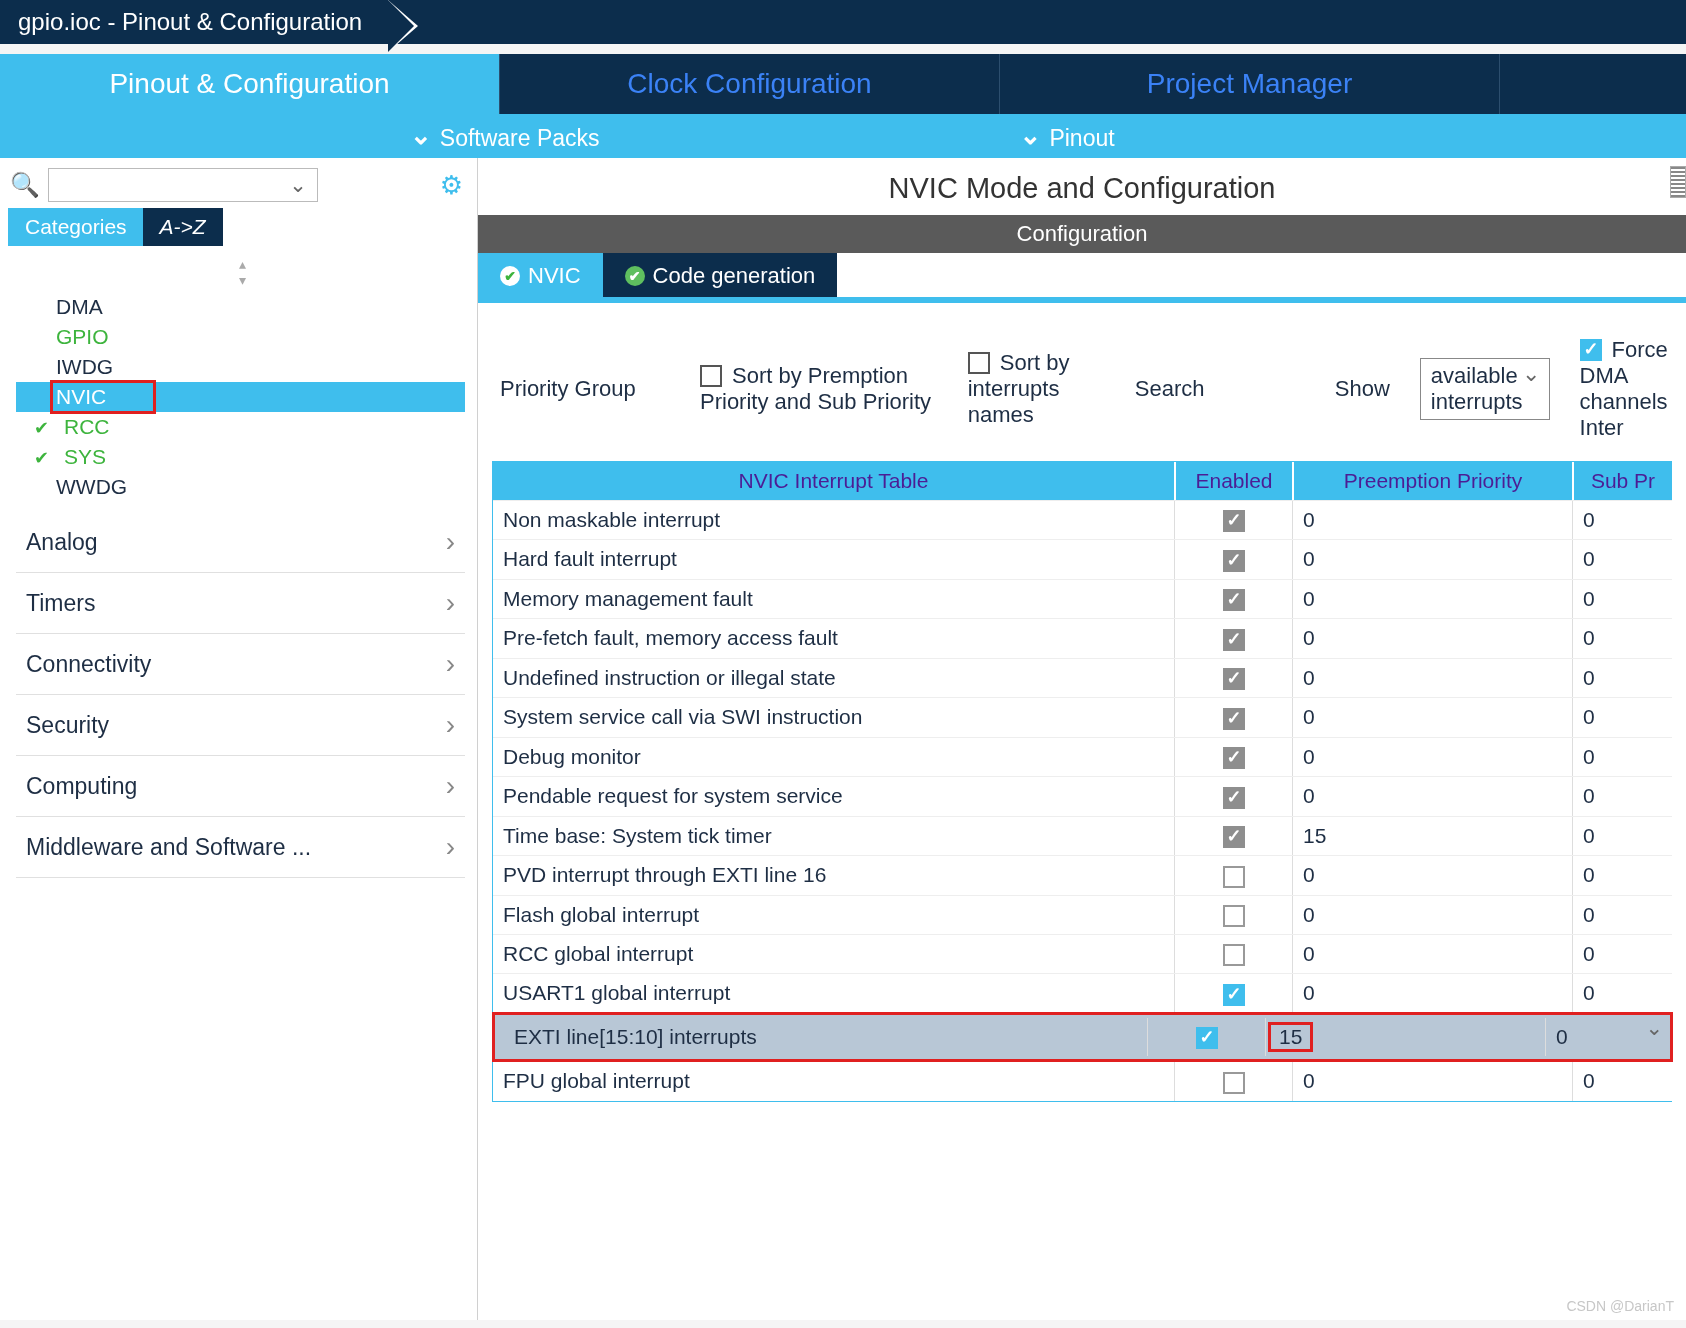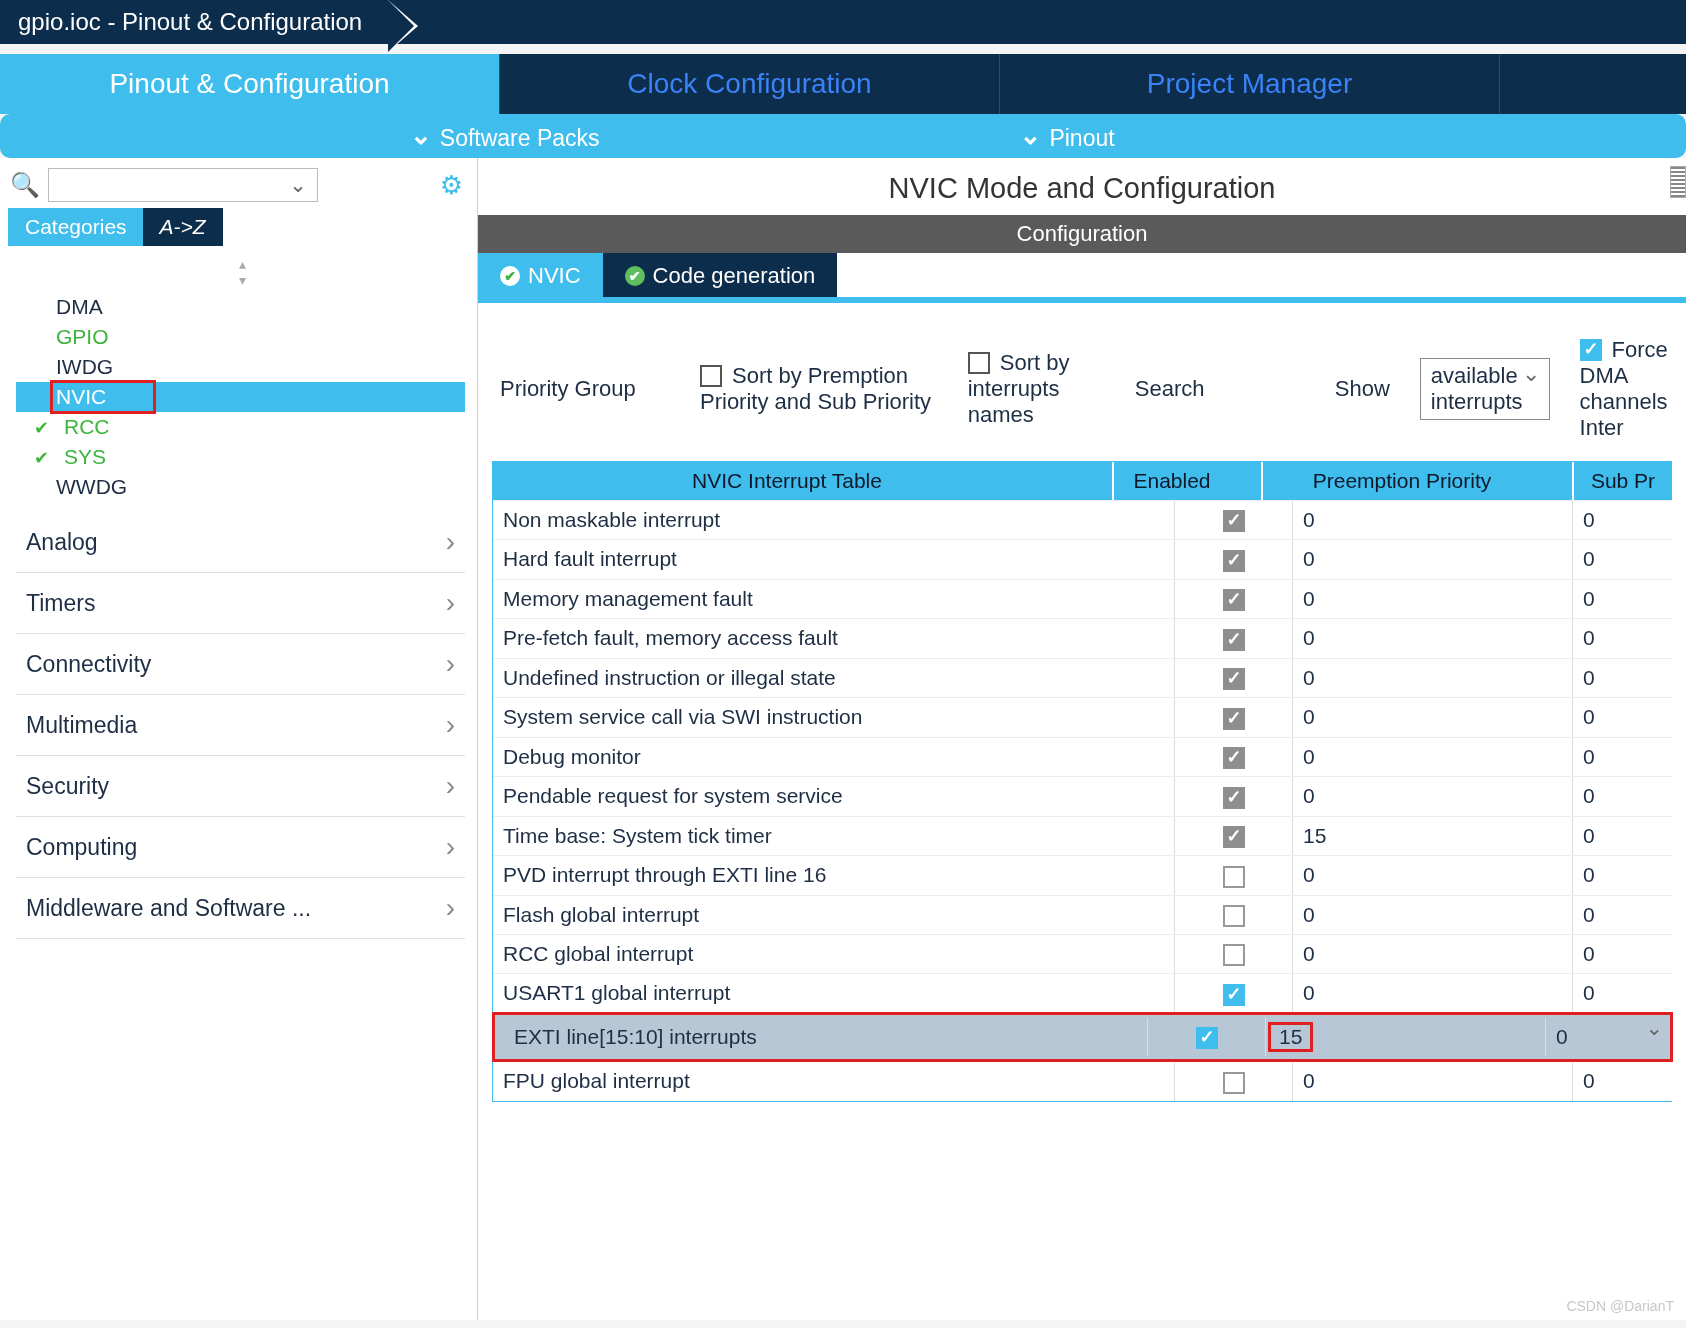--- a/index.html
+++ b/index.html
@@ -38,21 +38,21 @@
 
   
   .main-tabs { display:flex; background:var(--navy); height:60px; margin-top:10px; }
   .mtab { flex:0 0 500px; display:flex; align-items:center; justify-content:center;
           color:#3b82f6; font-size:28px; border-right:1px solid #2c4e6e; cursor:pointer; }
   .mtab.active { background:var(--sky); color:#fff; }
   .mtab.rest { flex:1; border-right:none; }
 
   
   .sub-bar { background:var(--sky); height:44px; display:flex; align-items:center;
-             color:#fff; font-size:23px; padding-left:410px; gap:420px;border-radius:10px; }
+             color:#fff; font-size:23px; padding-left:410px; gap:420px; }
   .sub-item::before { content:"⌄"; font-size:26px; font-weight:700; margin-right:8px; vertical-align:2px; }
 
   
   .split { display:flex; height:calc(100% - 52px - 10px - 60px - 44px); }
   .left { width:478px; background:#fff; border-right:1px solid #d0d0d0; display:flex; flex-direction:column; }
   .right { flex:1; background:#fff; display:flex; flex-direction:column; position:relative; }
 
   
   .lsearch { display:flex; align-items:center; gap:8px; padding:10px 14px 6px 10px; }
   .mag { color:var(--sky); font-size:24px; }
@@ -107,21 +107,21 @@
   .opt-row { display:flex; align-items:center; gap:30px; }
   .lbl { min-width:170px; }
   .cb { width:22px; height:22px; border:2px solid #555; display:inline-block; vertical-align:-4px; margin-right:10px; position:relative; }
   .cb.on { background:var(--sky); border-color:var(--sky); }
   .cb.on::after { content:"✓"; color:#fff; position:absolute; left:2px; top:-3px; font-size:18px; font-weight:700; }
   .sel { border:1px solid #888; padding:4px 26px 4px 10px; position:relative; background:#fff; }
   .sel::after { content:"⌄"; position:absolute; right:8px; top:2px; color:#666; }
 
   
   .tbl-wrap { margin:10px 14px 0 14px; border:1px solid var(--sky); border-right:none; }
-  .thead { display:flex; background:var(--sky); color:#0f172a; font-size:21px;gap:31px; }
+  .thead { display:flex; background:var(--sky); color:#4c1d95; font-size:21px; }
   .th, .td { padding:7px 10px; }
   .c-name { flex:1 1 auto; text-align:center; }
   .c-en   { flex:0 0 118px; text-align:center; border-left:2px solid #fff; }
   .c-pre  { flex:0 0 280px; text-align:center; border-left:2px solid #fff; }
   .c-sub  { flex:0 0 100px; text-align:center; border-left:2px solid #fff; }
   .tbody .c-en, .tbody .c-pre, .tbody .c-sub { border-left:1px solid #ddd; }
 
   .tbody { font-size:21px; }
   .trow { display:flex; align-items:stretch; border-top:1px solid #eee;justify-content:center; }
   .trow.sel { background:var(--row-sel); }
@@ -198,24 +198,20 @@
         </div>
       <div class="grp-head chev-r">
         <span>Timers</span>
           <span></span>
         </div>
       <div class="grp-head chev-r">
         <span>Connectivity</span>
           <span></span>
         </div>
       <div class="grp-head chev-r">
-        <span>Multimedia</span>
-          <span></span>
-        </div>
-      <div class="grp-head chev-r">
         <span>Security</span>
           <span></span>
         </div>
       <div class="grp-head chev-r">
         <span>Computing</span>
           <span></span>
         </div>
       <div class="grp-head chev-r">
         <span>Middleware and Software ...</span>
           <span></span>

